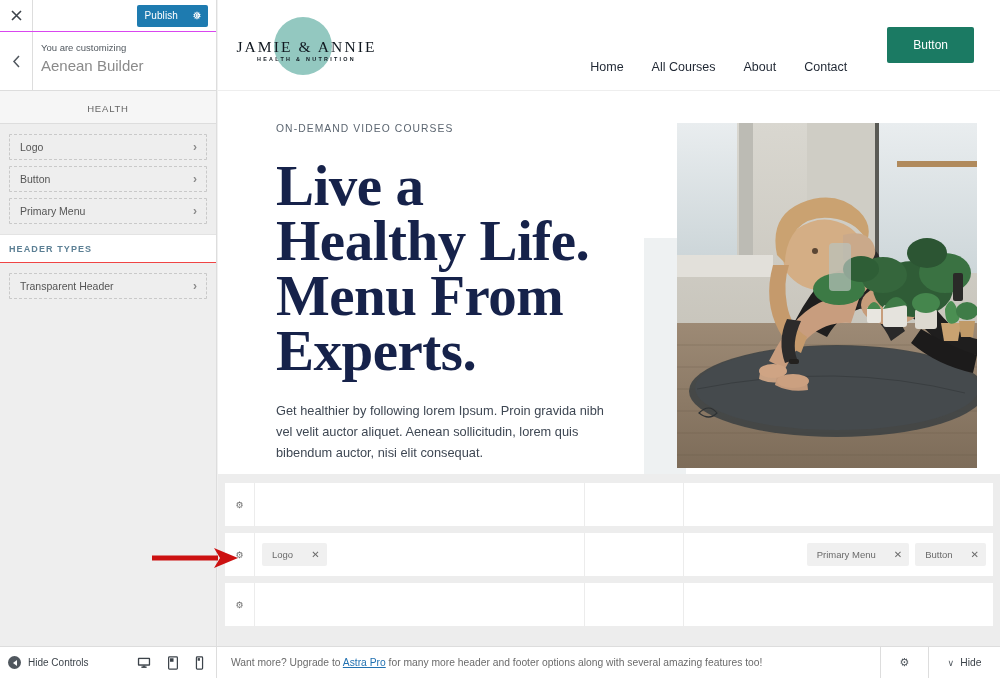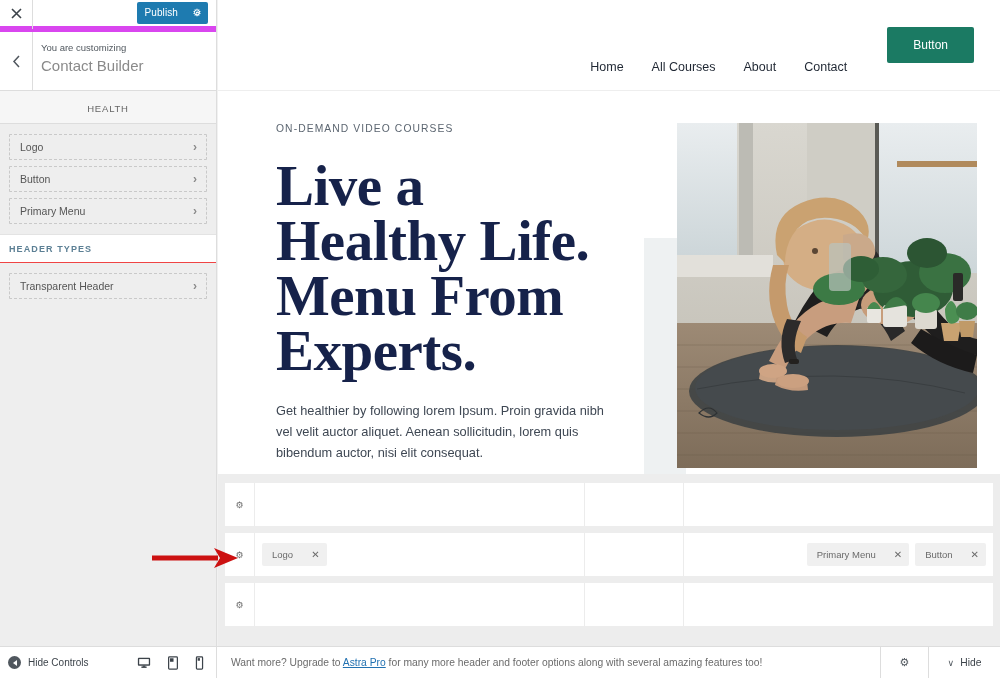--- a/index.html
+++ b/index.html
@@ -13,21 +13,21 @@
 
   
   #sidebar {
     position: absolute; left: 0; top: 0;
     width: 217px; height: 646px;
     background: #eeeeee;
     border-right: 1px solid #ddd;
   }
   .cz-topbar {
     height: 32px; background: #fff;
-    border-bottom: 6px solid #d946ef;
+    border-bottom: 1px solid #d946ef;
     display: flex; align-items: center; justify-content: space-between;
     padding: 0 8px 0 0;
   }
   .cz-close {
     width: 33px; height: 31px;
     display: flex; align-items: center; justify-content: center;
     color: #50575e; font-size: 14px; cursor: pointer;
     border-right: 1px solid #ddd;
   }
   .publish-wrap {
@@ -256,21 +256,21 @@
     </div>
 
     <div class="cz-info">
       <div class="cz-back">
         <svg width="9" height="13" viewBox="0 0 9 13" aria-hidden="true">
           <path d="M7 1 L2 6.5 L7 12" stroke="#50575e" stroke-width="1.5" fill="none"></path>
         </svg>
       </div>
       <div class="cz-titles">
         <div class="cz-sub">You are customizing</div>
-        <div class="cz-title">Contact Builder</div>
+        <div class="cz-title">Aenean Builder</div>
       </div>
     </div>
 
     <div class="cz-tabs">
       <div class="cz-tab">HEALTH</div>
     </div>
 
     <div class="cz-body">
       <div class="cz-item">
         <span class="cz-item-label">Logo</span>
@@ -296,20 +296,25 @@
         <span class="cz-chev">›</span>
       </div>
     </div>
   </div>
 
   <div id="preview">
 
     <div class="site">
 
       <div class="site-header">
+        <div class="logo">
+          <div class="logo-circle"></div>
+          <div class="logo-main">JAMIE &amp; ANNIE</div>
+          <div class="logo-sub">HEALTH &amp; NUTRITION</div>
+        </div>
         <div class="site-nav">
           <a>Home</a>
           <a>All Courses</a>
           <a>About</a>
           <a>Contact</a>
           <div class="hdr-btn">Button</div>
         </div>
       </div>
 
       <div class="hero">

